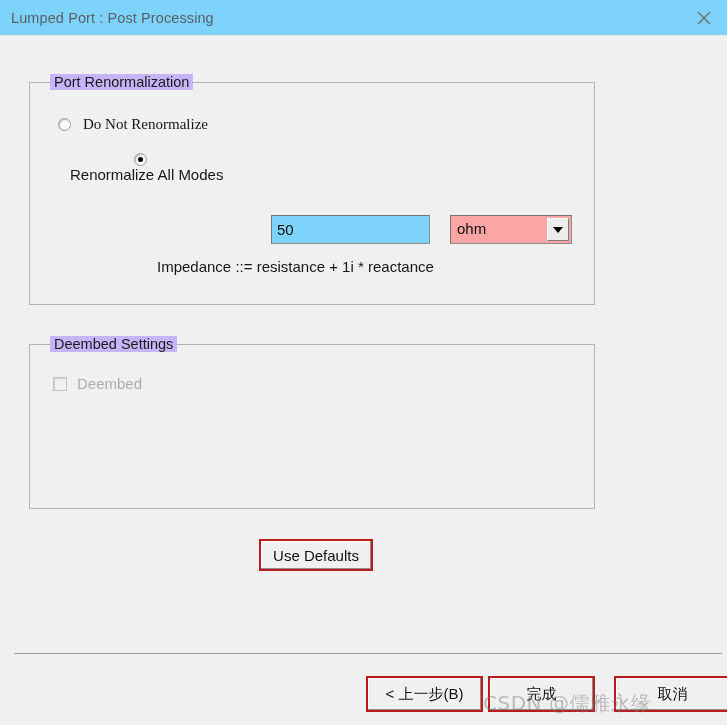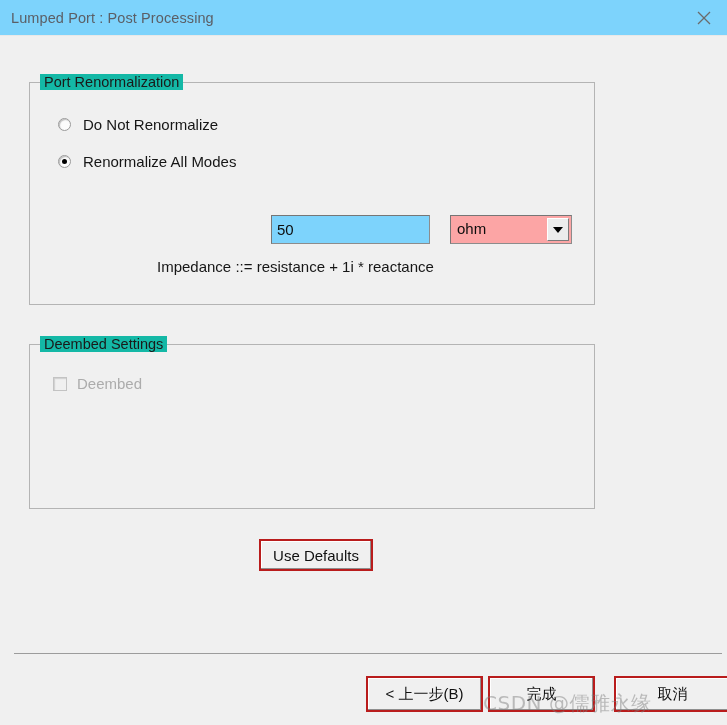--- a/index.html
+++ b/index.html
@@ -61,22 +61,22 @@
   
   .groupbox {
     position: absolute;
     border: 1px solid #b4b4b4;
     box-sizing: border-box;
     background: transparent;
   }
   .groupbox-title {
     position: absolute;
     top: -9px;
-    left: 10px;
-    background: #14b8a6;
+    left: 20px;
+    background: #c4b5fd;
     padding: 0 4px;
     font-size: 14.5px;
     color: #1a1a1a;
     white-space: nowrap;
   }
   #group-renorm {
     left: 29px;
     top: 46px;
     width: 566px;
     height: 223px;
@@ -88,22 +88,22 @@
     height: 165px;
   }
 
   
   .radio-row {
     position: absolute;
     display: flex;
     align-items: center;
     cursor: default;
   }
-  #radio-do-not { left: 28px; top: 33px; }
-  #radio-all-modes { left: 28px; top: 70px; }
+  #radio-do-not { left: 28px; top: 33px; font-family: Liberation Serif, serif; }
+  #radio-all-modes { left: 28px; top: 70px; flex-direction: column; }
 
   .radio-mark {
     width: 13px;
     height: 13px;
     border-radius: 50%;
     box-sizing: border-box;
     background: #fcfcfc;
     border: 1px solid #9a9a9a;
     box-shadow: inset 1px 1px 1px rgba(110,110,110,0.45);
     position: relative;

